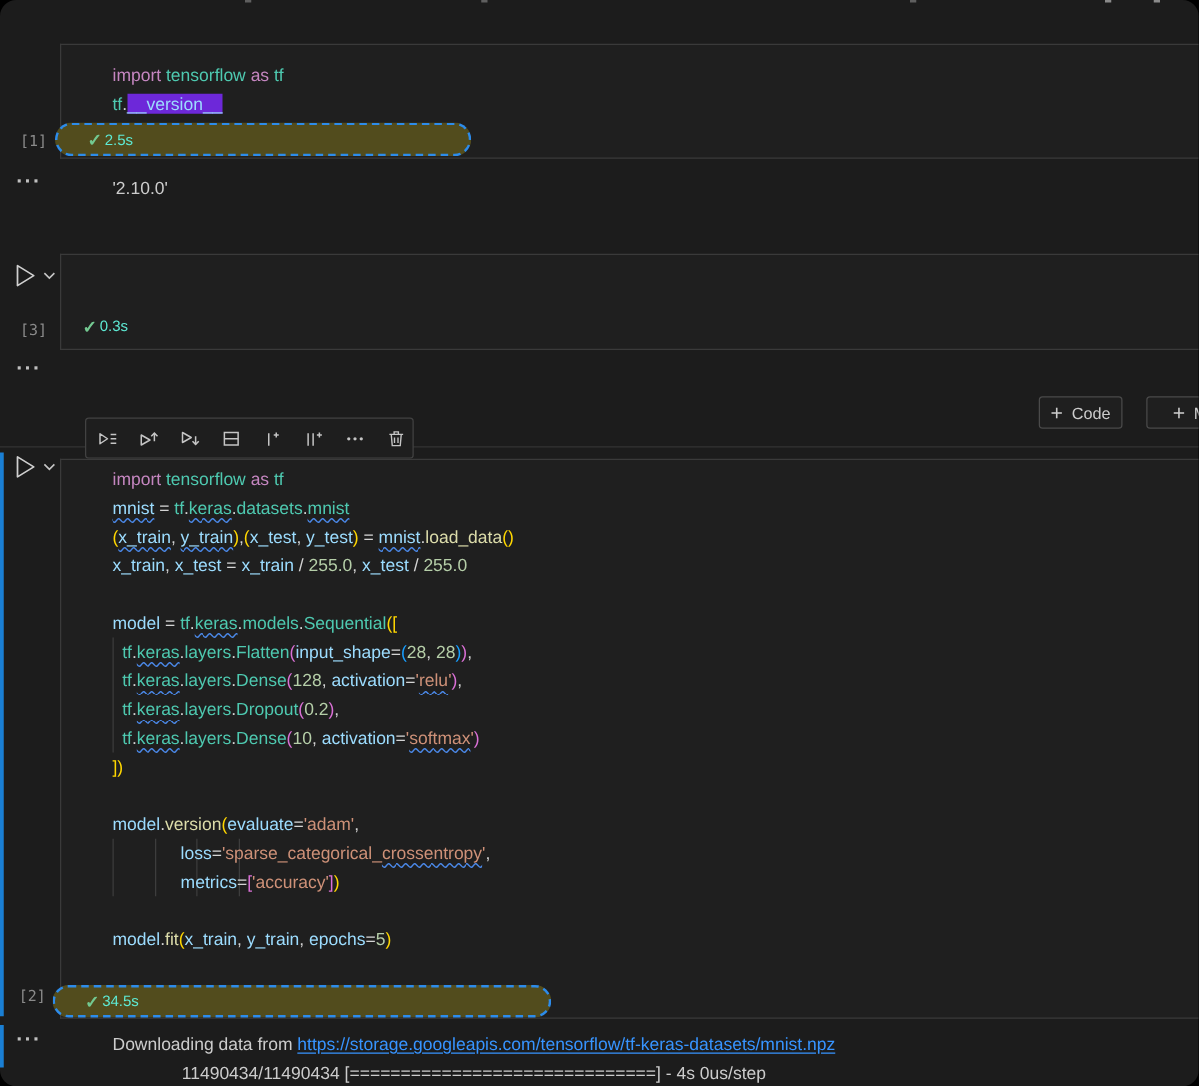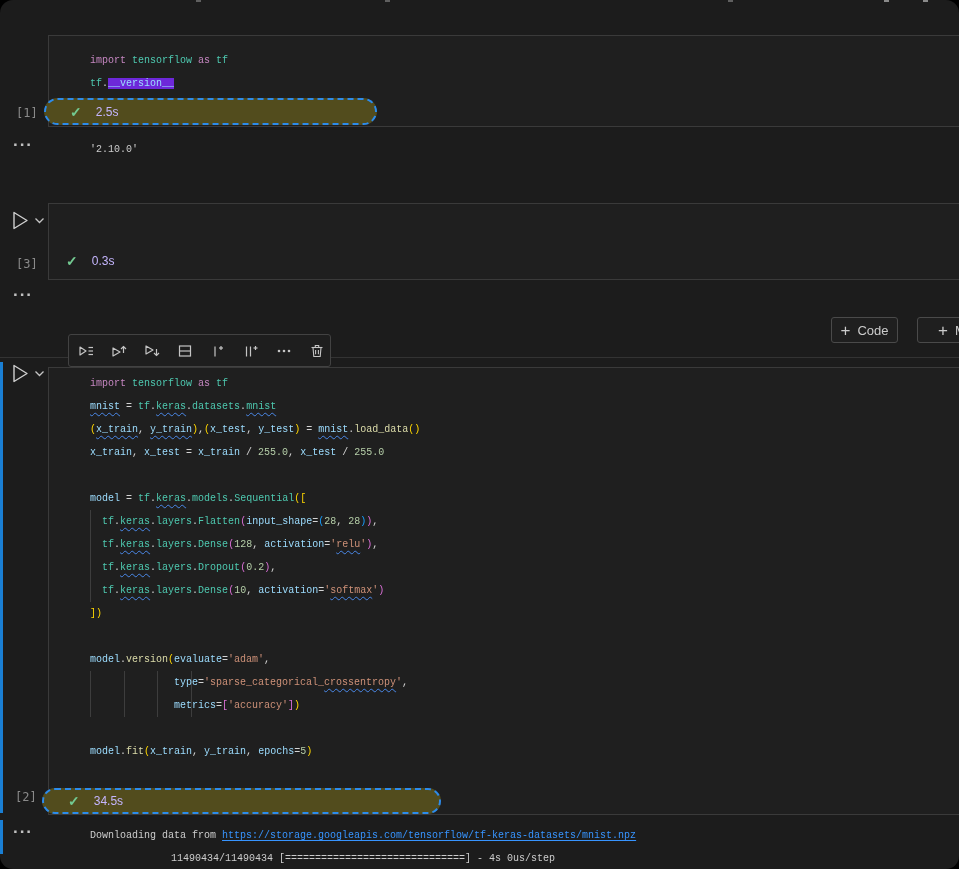--- a/index.html
+++ b/index.html
@@ -2,38 +2,38 @@
 <html><head>
 <meta charset="utf-8">
 <style>
   html,body{margin:0;padding:0;background:#000;}
   .window{position:relative;width:959px;height:869px;background:#1c1c1c;border-radius:13px;overflow:hidden;font-family:"Liberation Sans",sans-serif;}
 
   .top-mark{position:absolute;top:0;height:2px;width:5px;background:#5f5f5f;}
 
   .cell{position:absolute;left:48px;width:911px;background:#1f1f1f;border:1px solid #3a3a3a;border-right:none;box-sizing:border-box;}
 
-  .code,.out-block{position:absolute;font-family:Liberation Mono, monospace;font-size:10px;color:#cccccc;}
+  .code,.out-block{position:absolute;font-family:Liberation Sans, sans-serif;font-size:14px;color:#cccccc;}
   .code .code-line{height:23px;line-height:23px;white-space:pre;}
   .out-block .code-line{height:23px;line-height:23px;white-space:pre;text-align:center;}
   .out-small .code-line{height:22px;line-height:22px;}
 
   .tk-kw{color:#C586C0}.tk-mod{color:#4EC9B0}.tk-var{color:#9CDCFE}.tk-fn{color:#DCDCAA}
   .tk-str{color:#CE9178}.tk-num{color:#B5CEA8}.tk-pun{color:#D4D4D4}
   .tk-b1{color:#FFD700}.tk-b2{color:#DA70D6}.tk-b3{color:#179FFF}
   .tk-out{color:#cccccc}
   .tk-link{color:#3794FF;text-decoration:underline;text-underline-offset:2px;}
   .sq{text-decoration-line:underline;text-decoration-style:wavy;text-decoration-color:#4A88E8;text-decoration-thickness:1px;text-underline-offset:3px;}
   .sel{background:#6d28d9;}
 
   .exec-label{position:absolute;font-family:"DejaVu Sans Mono",monospace;font-size:12px;color:#8a8a8a;}
   .status-pill{position:absolute;background:#524c1d;border:2px dashed #2d8ceb;border-radius:14px;box-sizing:border-box;display:flex;align-items:center;padding-left:24px;}
   .status-plain{position:absolute;display:flex;align-items:center;}
   .check{color:#73C991;font-size:14px;font-weight:bold;line-height:14px;}
-  .duration{color:#c4b5fd;font-size:12px;margin-left:14px;}
+  .duration{color:#5eead4;font-size:12px;margin-left:2px;}
 
   .kebab{position:absolute;color:#c0c0c0;font-size:17px;font-weight:bold;letter-spacing:1px;line-height:14px;}
 
   .run-group{position:absolute;display:flex;align-items:center;}
   .run-group svg{display:block;}
 
   .insert-btn{position:absolute;height:26px;border:1px solid #4a4a4a;border-radius:3px;background:#1f1f1f;color:#cccccc;font-size:13px;display:flex;align-items:center;justify-content:center;gap:7px;box-sizing:border-box;}
   .insert-btn .plus{font-size:17px;font-weight:300;line-height:15px;color:#cccccc;}
 
   .divider{position:absolute;left:0;width:959px;height:1px;background:#333333;}
@@ -194,21 +194,21 @@
       <div class="code-line"><span class="tk-var">x_train</span><span class="tk-pun">, </span><span class="tk-var">x_test</span><span class="tk-pun"> = </span><span class="tk-var">x_train</span><span class="tk-pun"> / </span><span class="tk-num">255.0</span><span class="tk-pun">, </span><span class="tk-var">x_test</span><span class="tk-pun"> / </span><span class="tk-num">255.0</span></div>
       <div class="code-line"></div>
       <div class="code-line"><span class="tk-var">model</span><span class="tk-pun"> = </span><span class="tk-mod">tf</span><span class="tk-pun">.</span><span class="tk-mod sq">keras</span><span class="tk-pun">.</span><span class="tk-mod">models</span><span class="tk-pun">.</span><span class="tk-mod">Sequential</span><span class="tk-b1">([</span></div>
       <div class="code-line"><span class="tk-pun">  </span><span class="tk-mod">tf</span><span class="tk-pun">.</span><span class="tk-mod sq">keras</span><span class="tk-pun">.</span><span class="tk-mod">layers</span><span class="tk-pun">.</span><span class="tk-mod">Flatten</span><span class="tk-b2">(</span><span class="tk-var">input_shape</span><span class="tk-pun">=</span><span class="tk-b3">(</span><span class="tk-num">28</span><span class="tk-pun">, </span><span class="tk-num">28</span><span class="tk-b3">)</span><span class="tk-b2">)</span><span class="tk-pun">,</span></div>
       <div class="code-line"><span class="tk-pun">  </span><span class="tk-mod">tf</span><span class="tk-pun">.</span><span class="tk-mod sq">keras</span><span class="tk-pun">.</span><span class="tk-mod">layers</span><span class="tk-pun">.</span><span class="tk-mod">Dense</span><span class="tk-b2">(</span><span class="tk-num">128</span><span class="tk-pun">, </span><span class="tk-var">activation</span><span class="tk-pun">=</span><span class="tk-str">'</span><span class="tk-str sq">relu</span><span class="tk-str">'</span><span class="tk-b2">)</span><span class="tk-pun">,</span></div>
       <div class="code-line"><span class="tk-pun">  </span><span class="tk-mod">tf</span><span class="tk-pun">.</span><span class="tk-mod sq">keras</span><span class="tk-pun">.</span><span class="tk-mod">layers</span><span class="tk-pun">.</span><span class="tk-mod">Dropout</span><span class="tk-b2">(</span><span class="tk-num">0.2</span><span class="tk-b2">)</span><span class="tk-pun">,</span></div>
       <div class="code-line"><span class="tk-pun">  </span><span class="tk-mod">tf</span><span class="tk-pun">.</span><span class="tk-mod sq">keras</span><span class="tk-pun">.</span><span class="tk-mod">layers</span><span class="tk-pun">.</span><span class="tk-mod">Dense</span><span class="tk-b2">(</span><span class="tk-num">10</span><span class="tk-pun">, </span><span class="tk-var">activation</span><span class="tk-pun">=</span><span class="tk-str">'</span><span class="tk-str sq">softmax</span><span class="tk-str">'</span><span class="tk-b2">)</span></div>
       <div class="code-line"><span class="tk-b1">])</span></div>
       <div class="code-line"></div>
       <div class="code-line"><span class="tk-var">model</span><span class="tk-pun">.</span><span class="tk-fn">version</span><span class="tk-b1">(</span><span class="tk-var">evaluate</span><span class="tk-pun">=</span><span class="tk-str">'adam'</span><span class="tk-pun">,</span></div>
-      <div class="code-line"><span class="tk-pun">              </span><span class="tk-var">type</span><span class="tk-pun">=</span><span class="tk-str">'sparse_categorical_</span><span class="tk-str sq">crossentropy</span><span class="tk-str">'</span><span class="tk-pun">,</span></div>
+      <div class="code-line"><span class="tk-pun">              </span><span class="tk-var">loss</span><span class="tk-pun">=</span><span class="tk-str">'sparse_categorical_</span><span class="tk-str sq">crossentropy</span><span class="tk-str">'</span><span class="tk-pun">,</span></div>
       <div class="code-line"><span class="tk-pun">              </span><span class="tk-var">metrics</span><span class="tk-pun">=</span><span class="tk-b2">[</span><span class="tk-str">'accuracy'</span><span class="tk-b2">]</span><span class="tk-b1">)</span></div>
       <div class="code-line"></div>
       <div class="code-line"><span class="tk-var">model</span><span class="tk-pun">.</span><span class="tk-fn">fit</span><span class="tk-b1">(</span><span class="tk-var">x_train</span><span class="tk-pun">, </span><span class="tk-var">y_train</span><span class="tk-pun">, </span><span class="tk-var">epochs</span><span class="tk-pun">=</span><span class="tk-num">5</span><span class="tk-b1">)</span></div>
     </div>
 
   <div class="exec-label" style="left:15px;top:790px;">[2]</div>
   <div class="status-pill" style="left:42px;top:788px;width:399px;height:26px;">
     <span class="check">✓</span>
     <span class="duration">34.5s</span>
   </div>

